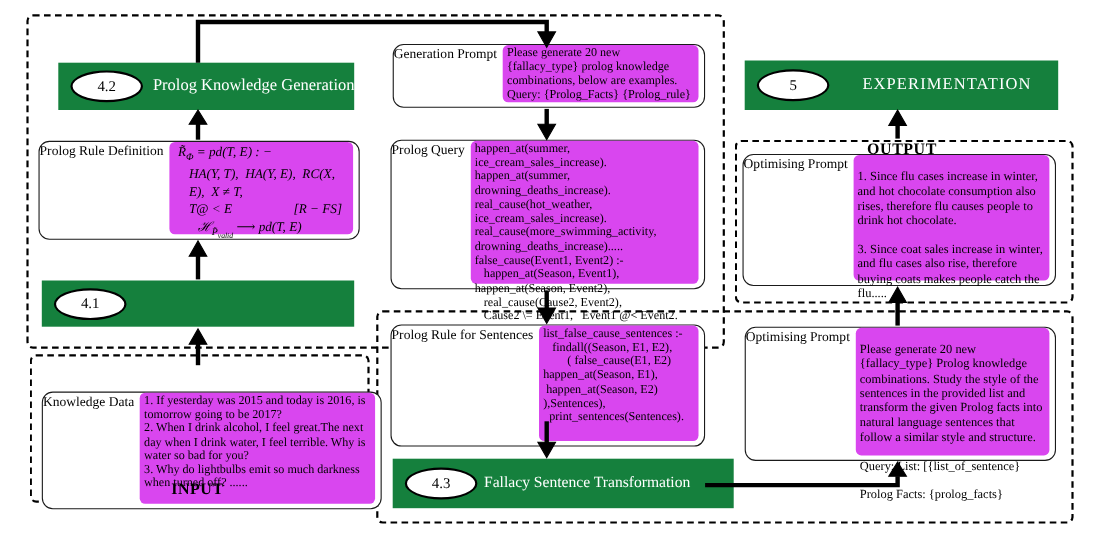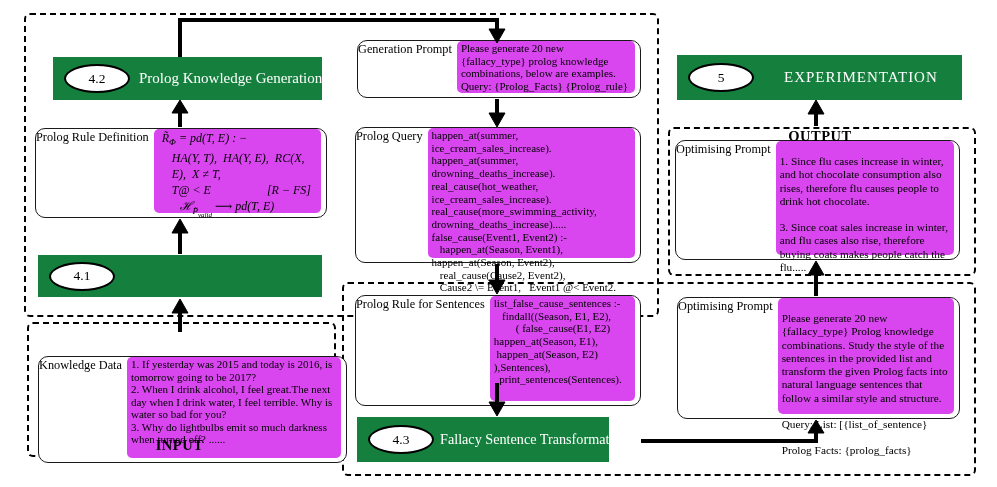--- a/index.html
+++ b/index.html
@@ -41,21 +41,21 @@
 
   <div class="bar" style="left:53px;top:57px;width:269px;height:43px;">
     <div class="oval">4.2</div>
     <div class="bartitle">Prolog Knowledge Generation</div>
   </div>
 
   <div class="bar" style="left:38px;top:255px;width:284px;height:42px;">
     <div class="oval">4.1</div>
   </div>
 
-  <div class="bar" style="left:357px;top:417px;width:252px;height:45px;">
+  <div class="bar" style="left:357px;top:417px;width:310px;height:45px;">
     <div class="oval">4.3</div>
     <div class="bartitle" style="margin-left:6px;font-size:14.2px;">Fallacy Sentence Transformation</div>
   </div>
 
   <div class="bar" style="left:677px;top:55px;width:285px;height:45px;">
     <div class="oval">5</div>
     <div class="bartitle" style="margin-left:30px;letter-spacing:1px;">EXPERIMENTATION</div>
   </div>
 
   <div class="pbox" style="left:35px;top:128px;width:292px;height:90px;">

